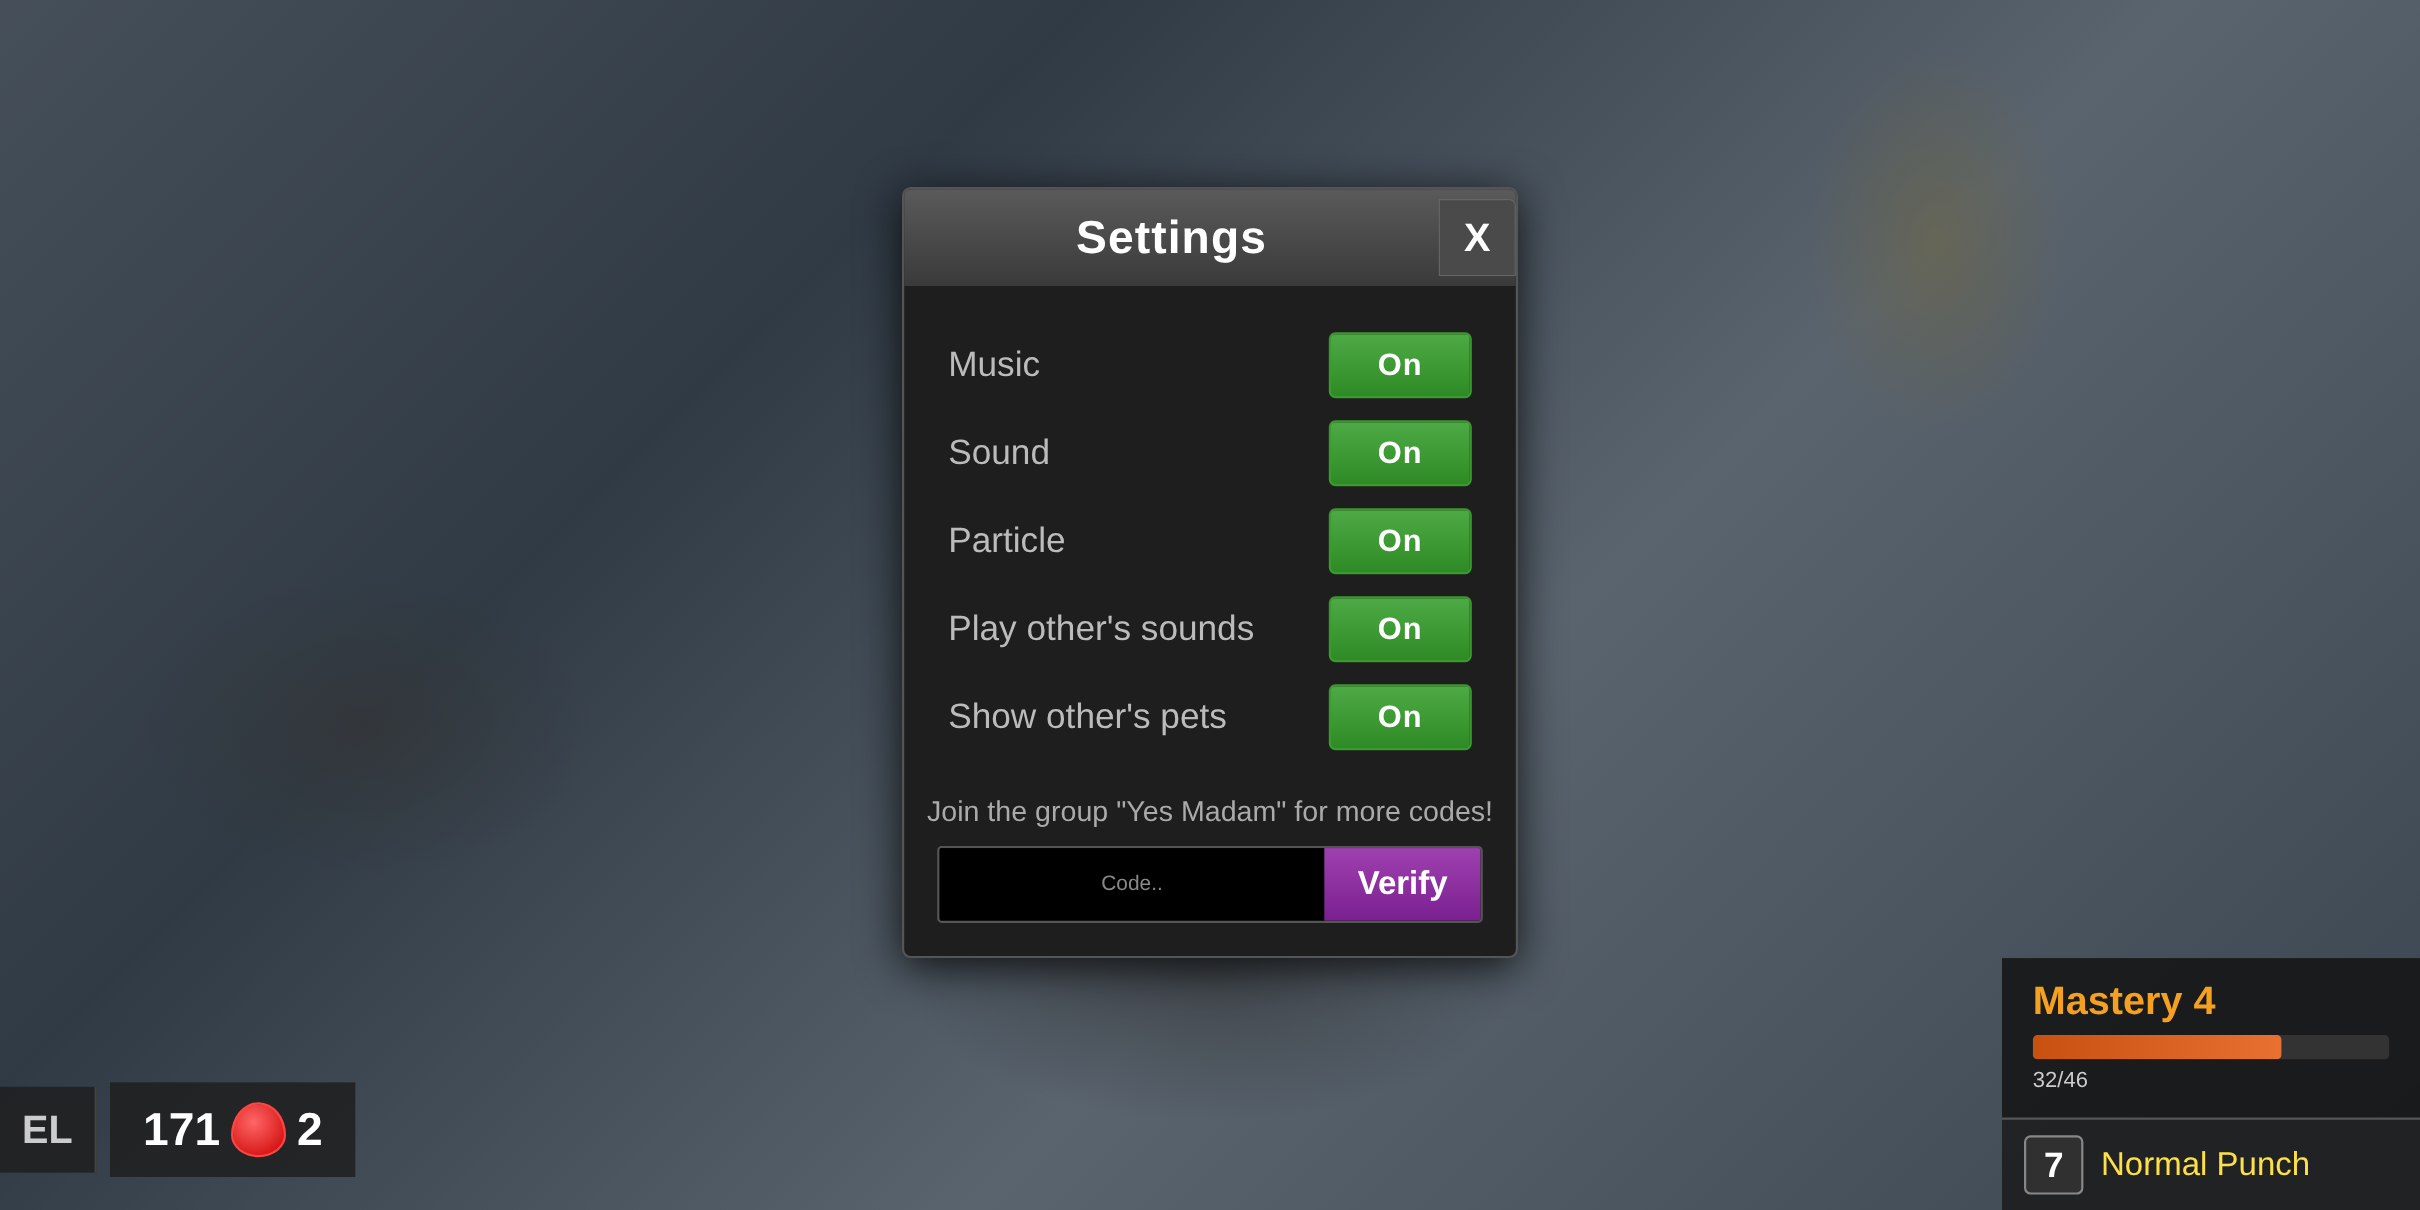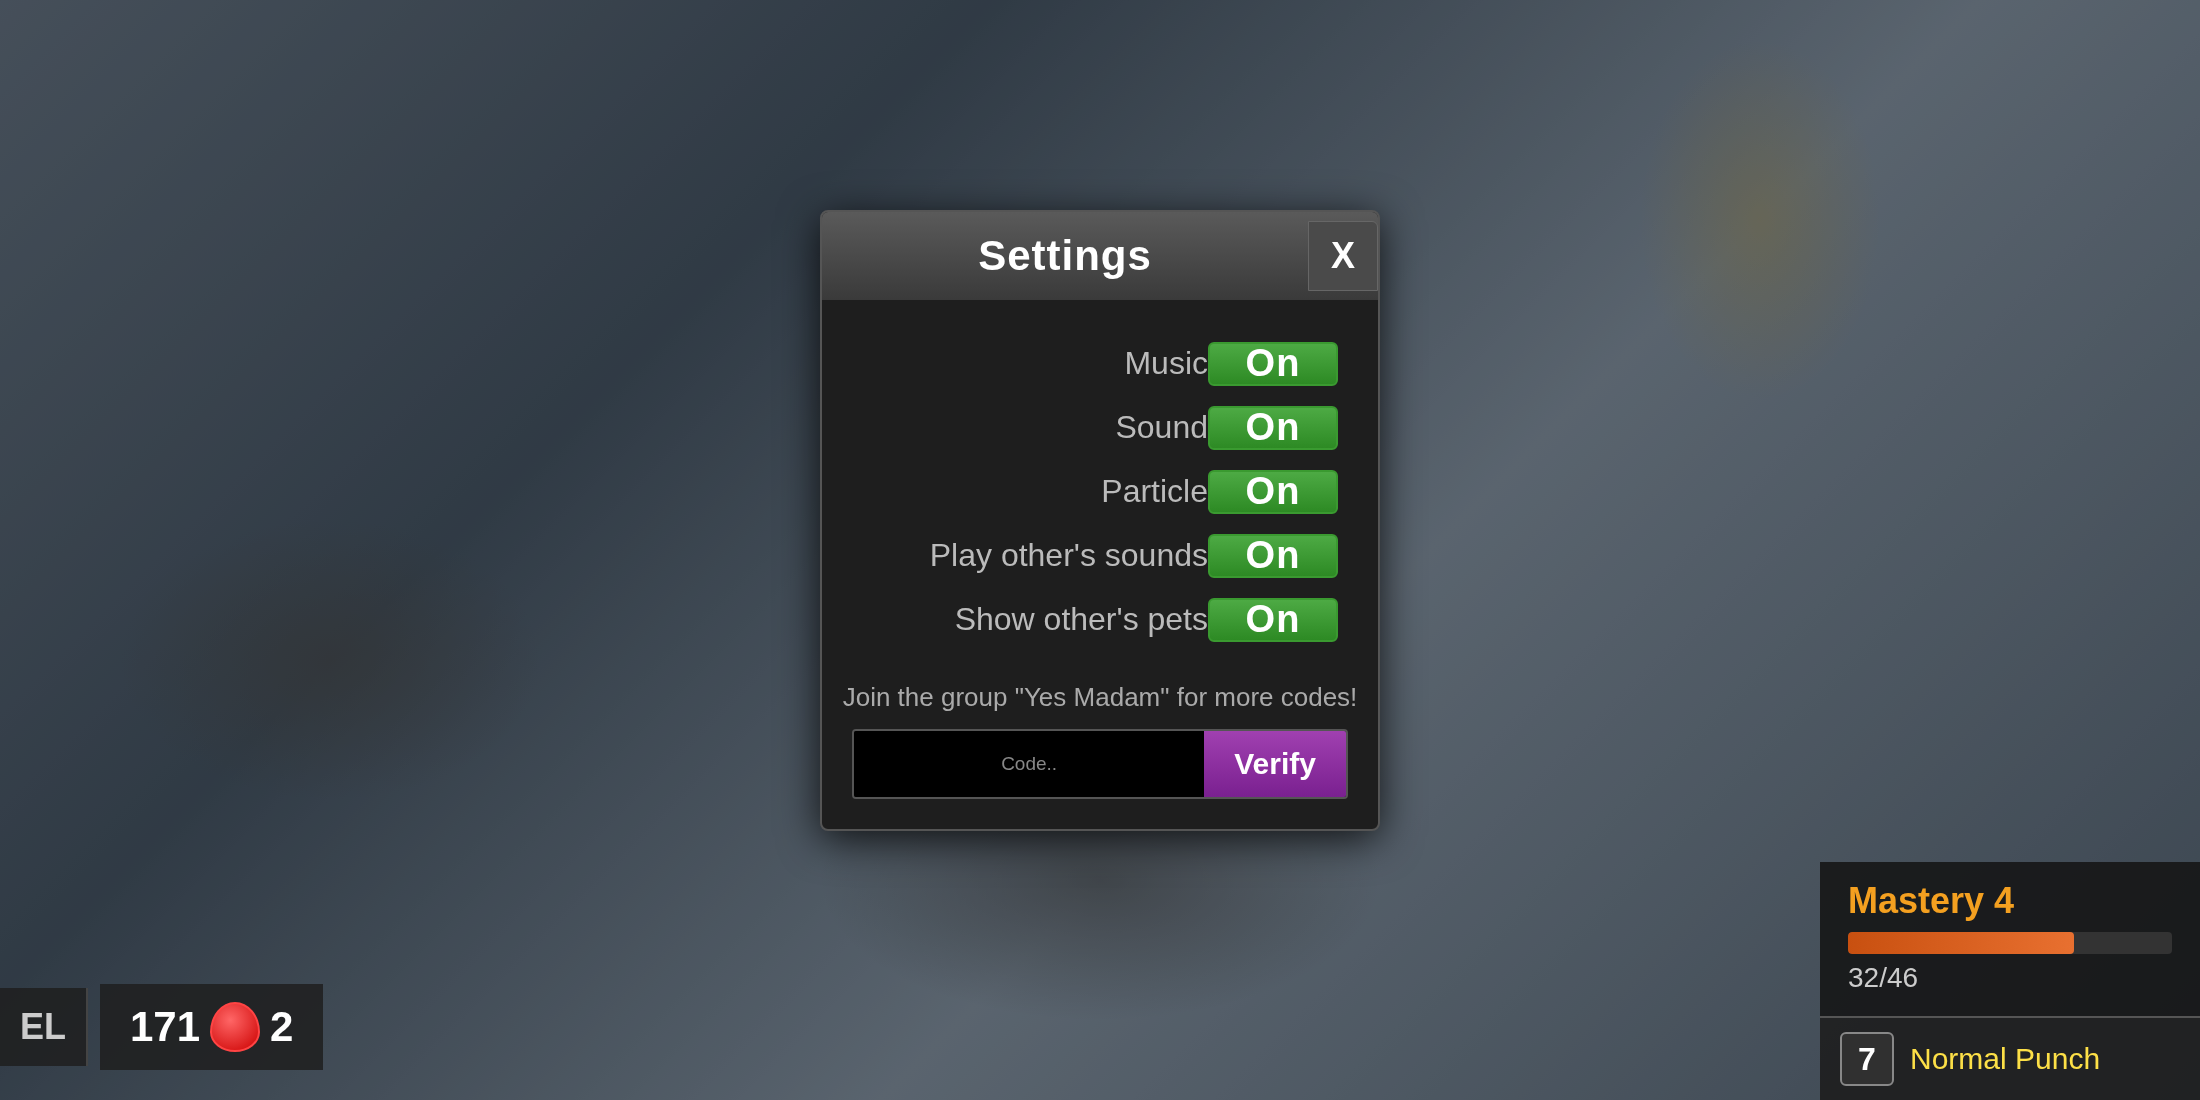--- a/index.html
+++ b/index.html
@@ -102,21 +102,21 @@
 
     .mastery-bar-fill {
       background: linear-gradient(90deg, #c85010, #e87030);
       height: 100%;
       width: 69.6%;
       border-radius: 4px;
     }
 
     .mastery-numbers {
       color: #ccc;
-      font-size: 28px;
+      font-size: 20px;
       margin-bottom: 6px;
     }
 
     .player-name {
       color: #fff;
       font-size: 32px;
       font-weight: bold;
     }
 
     
@@ -228,38 +228,38 @@
       flex-shrink: 0;
     }
 
     .settings-body {
       padding: 20px 40px 10px 40px;
     }
 
     .setting-row {
       display: flex;
       align-items: center;
-      justify-content: flex-end;
+      justify-content: space-between;
       padding: 10px 0;
     }
 
     .setting-label {
       color: #bbb;
       font-size: 32px;
     }
 
     .toggle-btn {
       background: linear-gradient(180deg, #4daa44 0%, #2d8a24 100%);
       border: 2px solid #3a9a30;
       border-radius: 6px;
       color: #fff;
-      font-size: 38px;
+      font-size: 28px;
       font-weight: bold;
       width: 130px;
-      height: 44px;
+      height: 60px;
       display: flex;
       align-items: center;
       justify-content: center;
       cursor: pointer;
       letter-spacing: 1px;
     }
 
     .join-text {
       color: #aaa;
       font-size: 26px;

